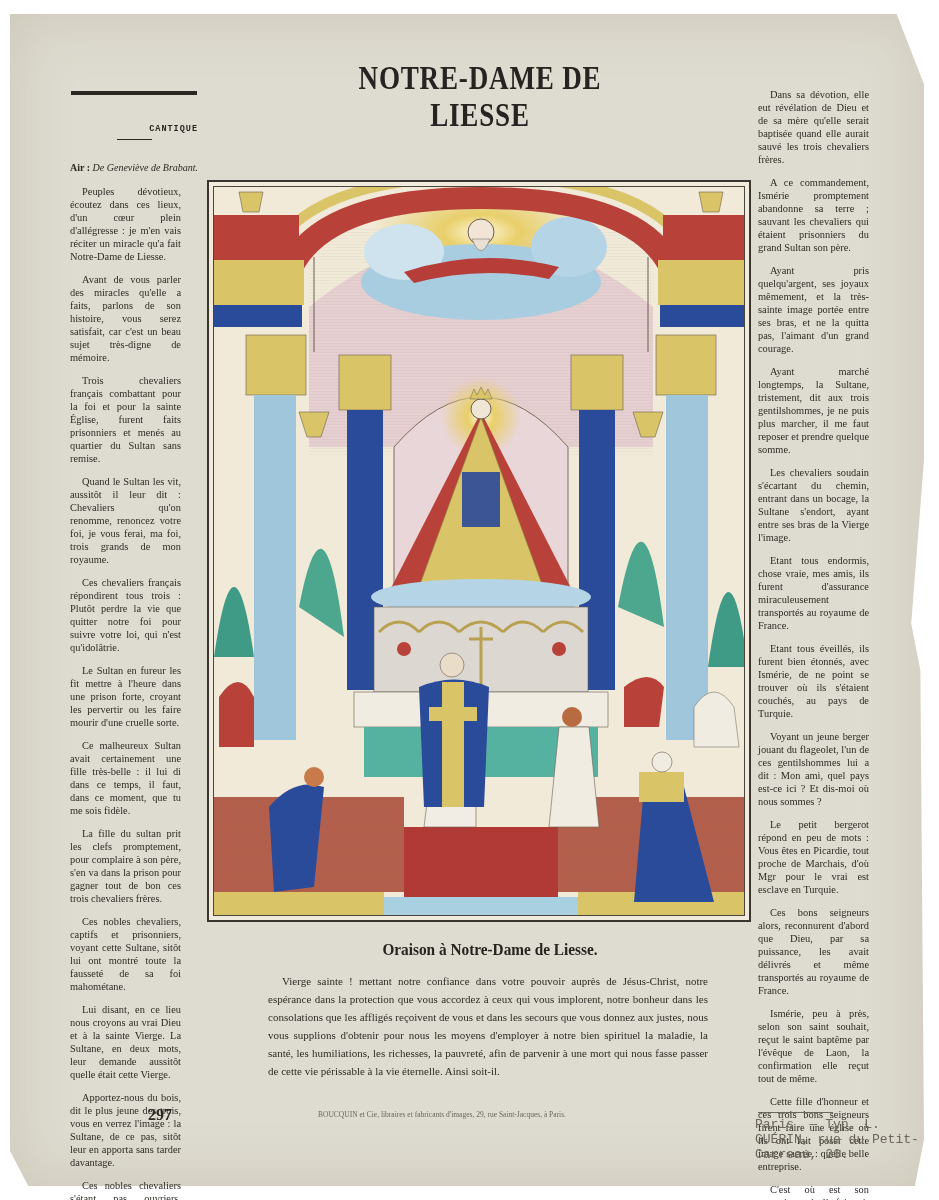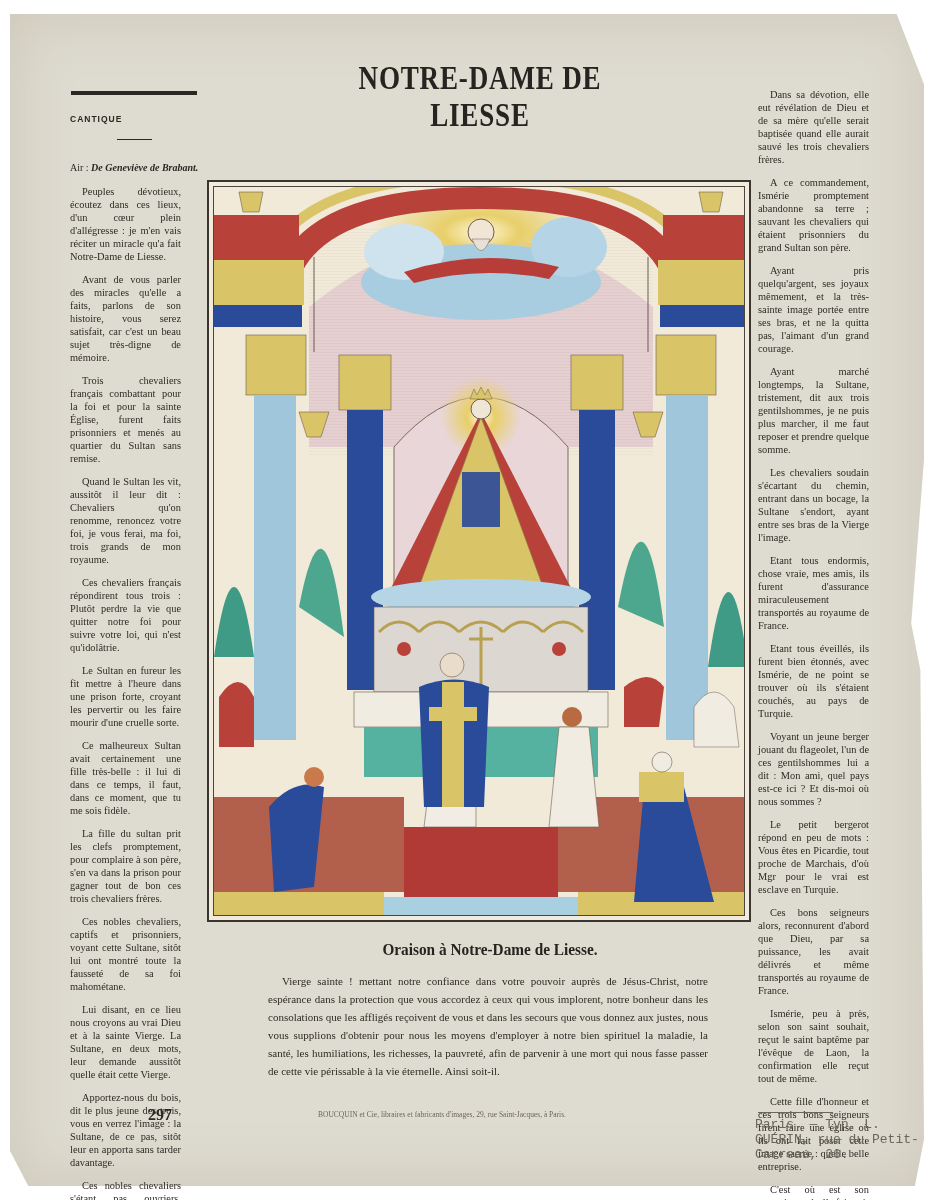--- a/index.html
+++ b/index.html
@@ -6,25 +6,25 @@
   body{width:939px;height:1200px;background:#ffffff;position:relative;overflow:hidden;font-family:"DejaVu Serif","Liberation Serif",serif;}
   .sheet{position:absolute;left:10px;top:14px;width:914px;height:1172px;background:#dedbd0;
     clip-path:polygon(0 0,97% 0,100% 6%,100% 38%,98.6% 52%,99.6% 56%,100% 96%,99% 100%,2% 100%,0 97%);
     box-shadow:inset 0 0 60px rgba(150,140,110,.25);}
   .title{position:absolute;left:280px;top:60px;width:400px;text-align:center;font-family:"Liberation Serif",serif;font-weight:bold;font-size:33px;letter-spacing:1px;color:#262320;transform:scaleX(.82);transform-origin:center;}
   .col{position:absolute;font-family:"Liberation Serif",serif;font-size:10.4px;line-height:13px;color:#2f2b26;text-align:justify;}
   .col p{margin:0 17px 10px 0;text-indent:12px;}
   .col-left{left:70px;top:160px;width:128px;}
   .col-right{left:758px;top:88px;width:128px;}
   .rule-top{position:absolute;left:71px;top:91px;width:126px;height:4px;background:#2b2824;}
-  .cantique{position:absolute;left:70px;top:114px;width:128px;text-align:left;font-size:8.5px;font-weight:bold;letter-spacing:1px;color:#2b2824;font-family:Liberation Sans, sans-serif;}
+  .cantique{position:absolute;left:70px;top:124px;width:128px;text-align:right;font-size:8.5px;font-weight:bold;letter-spacing:1px;color:#2b2824;font-family:Liberation Mono, monospace;}
   .rule-small{position:absolute;left:117px;top:139px;width:35px;height:1px;background:#2b2824;}
   .air{position:absolute;left:70px;top:162px;width:130px;font-size:10px;color:#2b2824;font-family:"Liberation Serif",serif;}
-  .air b{font-weight:normal;}
-  .air i{font-style:italic;font-weight:bold;text-align:center;}
+  .air b{font-weight:bold;}
+  .air i{font-style:italic;font-weight:normal;text-align:center;}
   .frame{position:absolute;left:207px;top:180px;width:544px;height:742px;border:2px solid #3a352f;background:#f0ebdc;box-sizing:border-box;overflow:hidden;}
   .frame-inner{position:absolute;left:4px;top:4px;right:4px;bottom:4px;border:1px solid #4a443c;overflow:hidden;background:#efe8d6;}
   .oraison-title{position:absolute;left:260px;top:940px;width:460px;text-align:center;font-family:"Liberation Serif",serif;font-weight:bold;font-size:17px;color:#262320;transform:scaleX(.9);}
   .oraison-text{position:absolute;left:268px;top:972px;width:440px;font-family:"Liberation Serif",serif;font-size:11px;line-height:18px;color:#2f2b26;text-align:justify;text-indent:14px;}
   .pagenum{position:absolute;left:148px;top:1106px;font-family:"Liberation Serif",serif;font-weight:bold;font-size:16px;color:#2b2824;}
   .publisher{position:absolute;left:318px;top:1110px;font-size:7.5px;color:#6b665c;font-family:"Liberation Serif",serif;text-align:right;}
   .printer{position:absolute;left:707px;top:1117px;font-size:13px;color:#6b665c;font-family:Liberation Mono, monospace;padding-left:48px;}
   .printer-rule{position:absolute;left:758px;top:1112px;width:75px;height:1px;background:#6b665c;}
   .tear{position:absolute;left:925px;top:690px;width:20px;height:60px;background:#fff;border-radius:50%;}
 </style>

